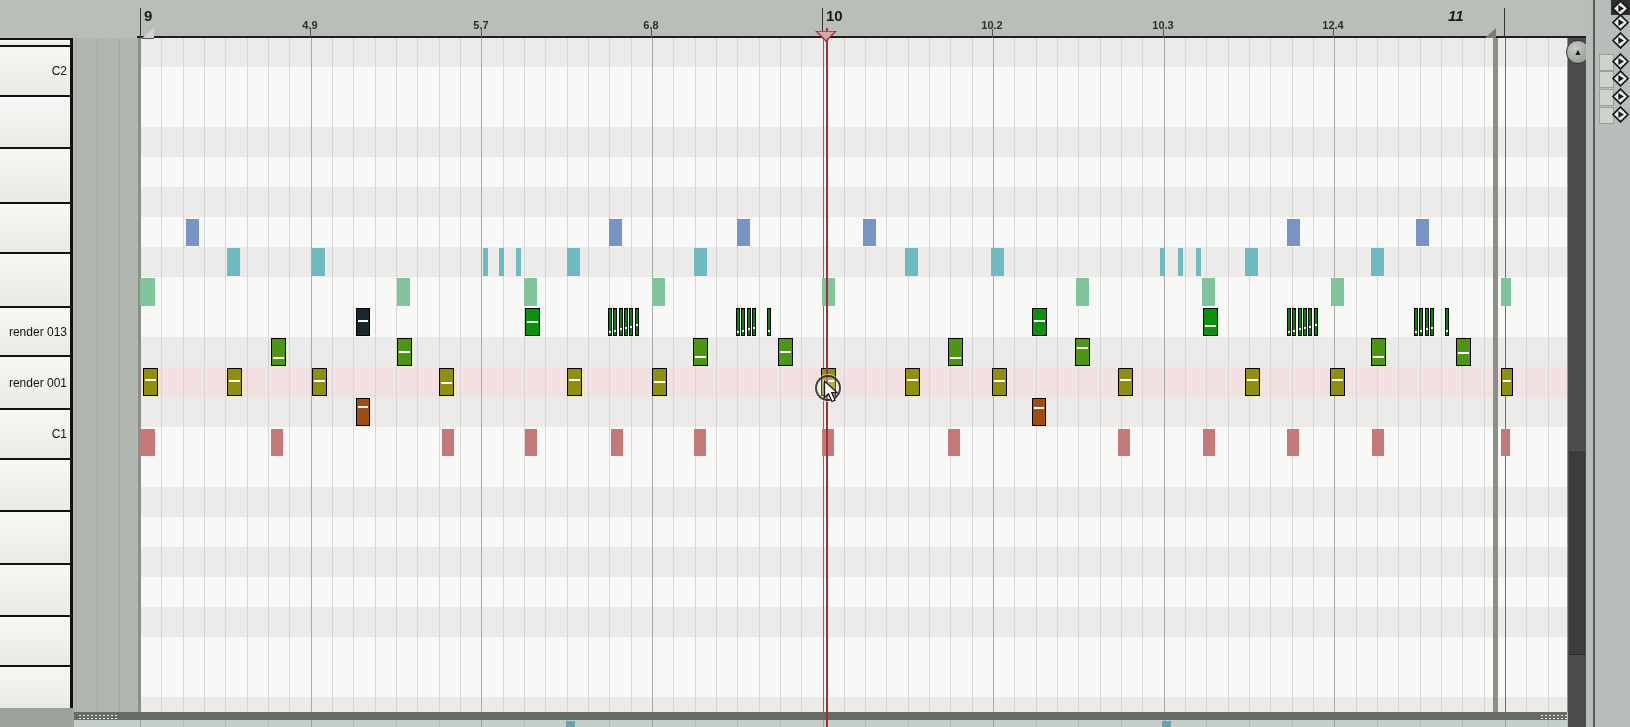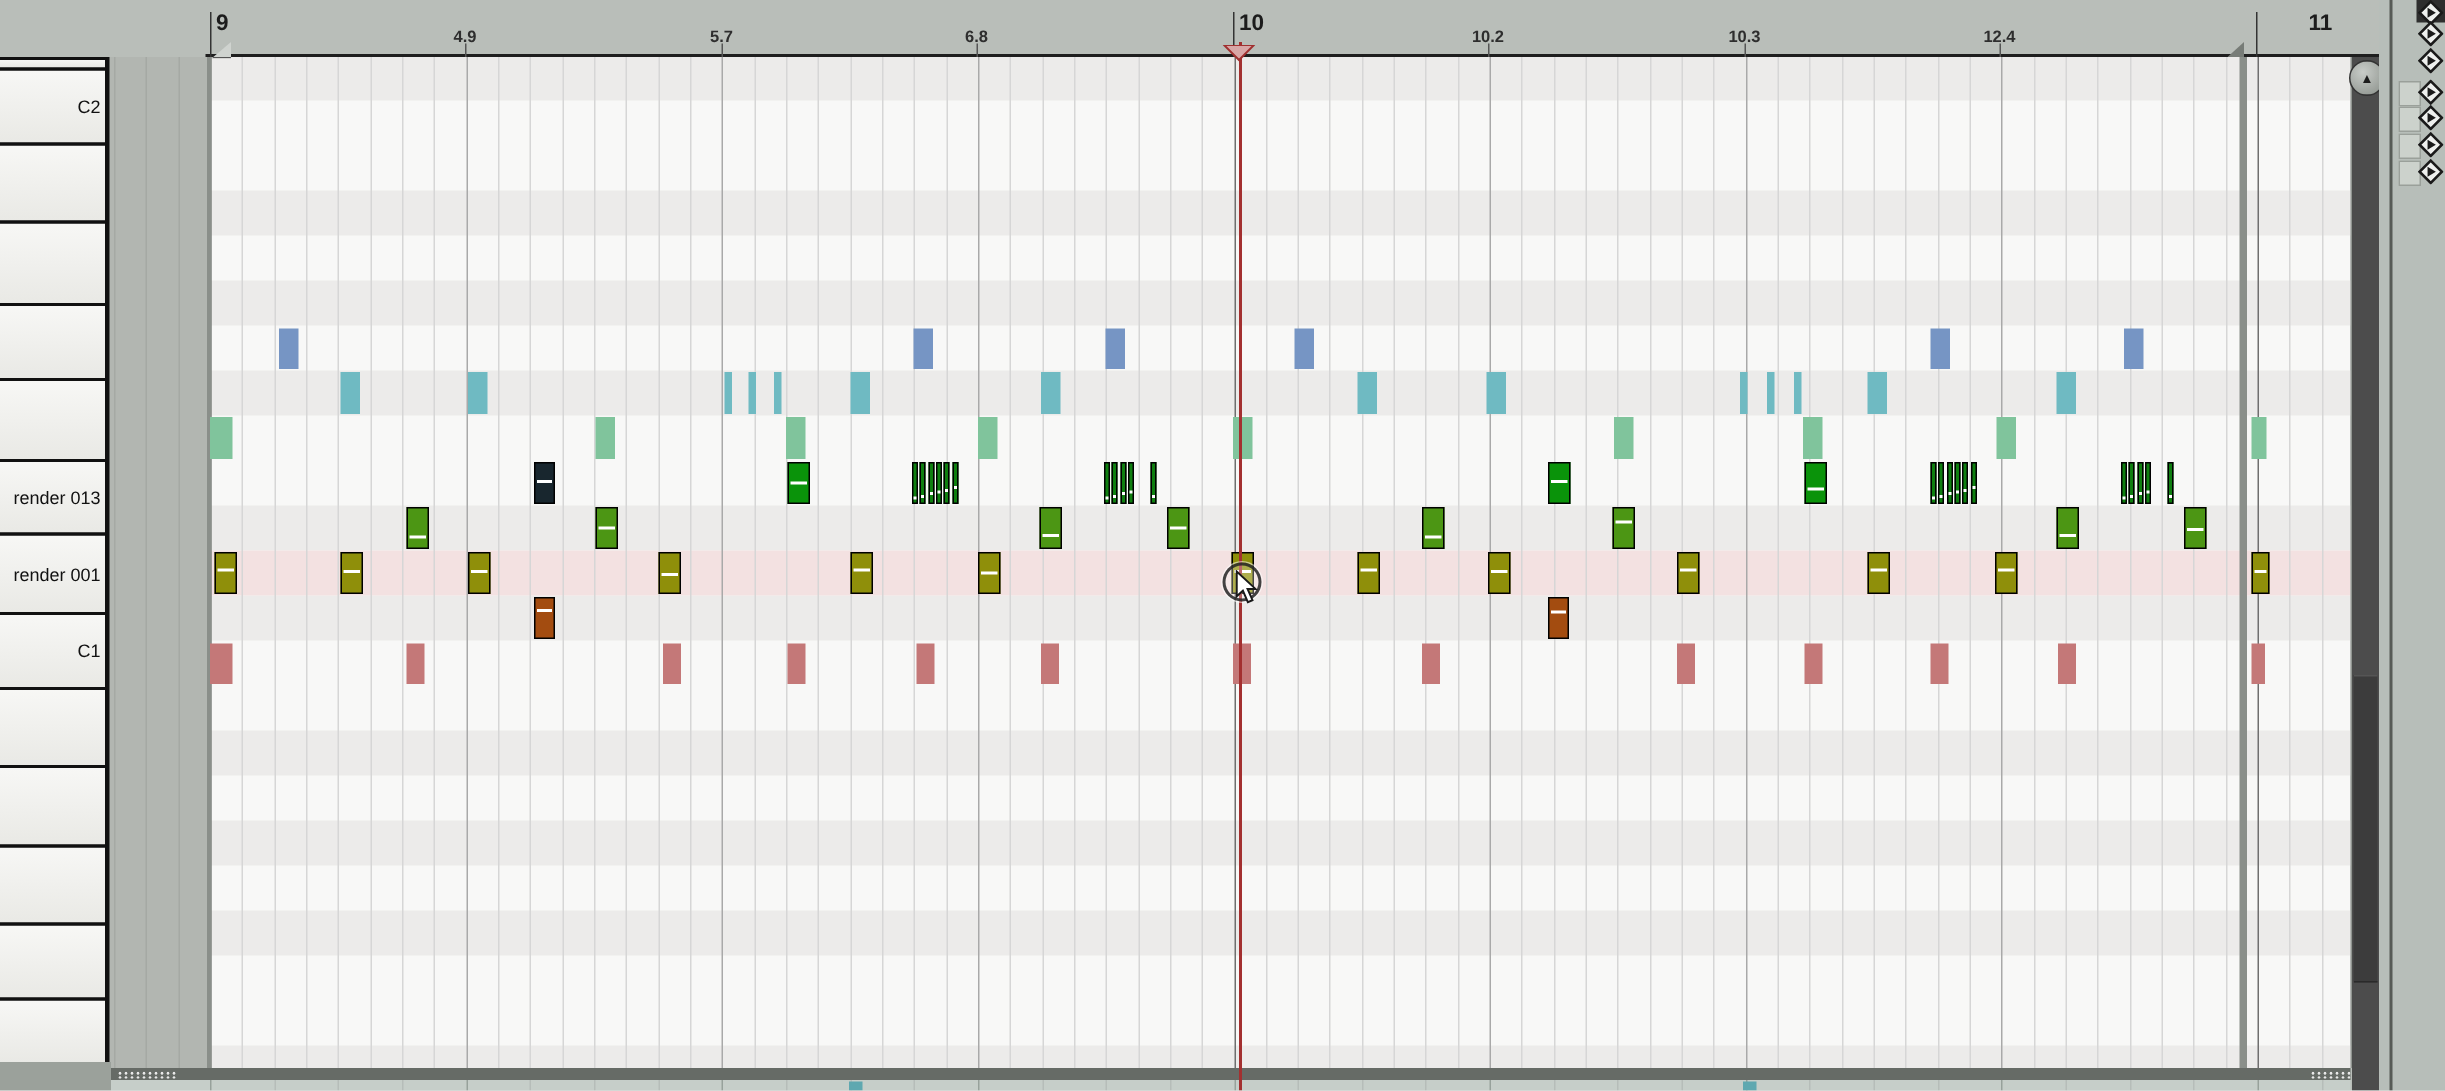--- a/index.html
+++ b/index.html
@@ -21,21 +21,21 @@
 <body>
 
 <div id="editor">
     <div style="left: 0px; top: 0px; width: 1630px; height: 38px; background: rgb(185, 190, 185); position: absolute;"></div>
     <div style="left: 137px; top: 36px; width: 1453px; height: 2px; background: rgb(30, 30, 30); position: absolute;"></div>
     <div style="left: 140px; top: 8px; width: 1px; height: 30px; background: rgb(51, 51, 51); position: absolute;"></div>
     <div class="mlabel" style="left: 144px; position: absolute;">9</div>
     <div style="left: 822px; top: 8px; width: 1px; height: 30px; background: rgb(51, 51, 51); position: absolute;"></div>
     <div class="mlabel" style="left: 826px; position: absolute;">10</div>
     <div style="left: 1504px; top: 8px; width: 1px; height: 30px; background: rgb(51, 51, 51); position: absolute;"></div>
-    <div class="mlabel" style="left: 1539px; position: absolute;">11</div>
+    <div class="mlabel" style="left: 1448px; position: absolute; font-style: italic;">11</div>
     <div style="left: 310px; top: 29px; width: 1px; height: 9px; background: rgb(85, 85, 85); position: absolute;"></div>
     <div class="blabel" style="left: 310px; position: absolute;">4.9</div>
     <div style="left: 481px; top: 29px; width: 1px; height: 9px; background: rgb(85, 85, 85); position: absolute;"></div>
     <div class="blabel" style="left: 481px; position: absolute;">5.7</div>
     <div style="left: 651px; top: 29px; width: 1px; height: 9px; background: rgb(85, 85, 85); position: absolute;"></div>
     <div class="blabel" style="left: 651px; position: absolute;">6.8</div>
     <div style="left: 992px; top: 29px; width: 1px; height: 9px; background: rgb(85, 85, 85); position: absolute;"></div>
     <div class="blabel" style="left: 992px; position: absolute;">10.2</div>
     <div style="left: 1163px; top: 29px; width: 1px; height: 9px; background: rgb(85, 85, 85); position: absolute;"></div>
     <div class="blabel" style="left: 1163px; position: absolute;">10.3</div>

